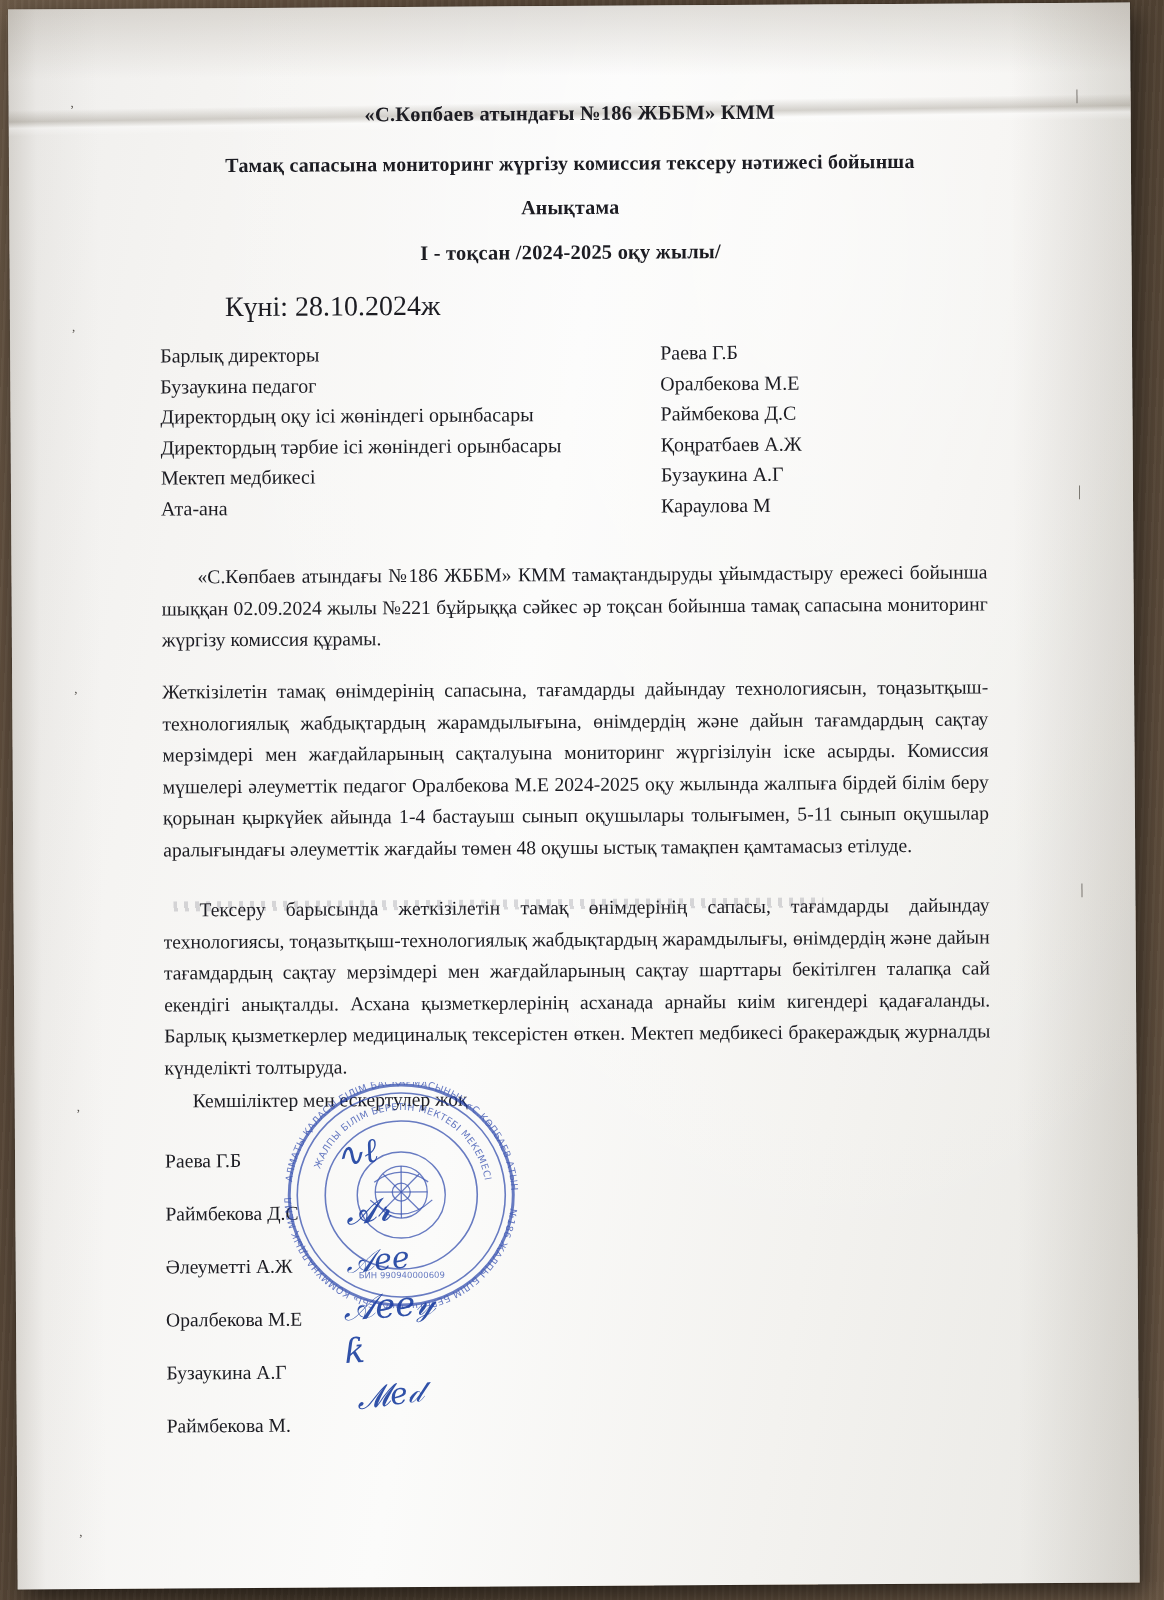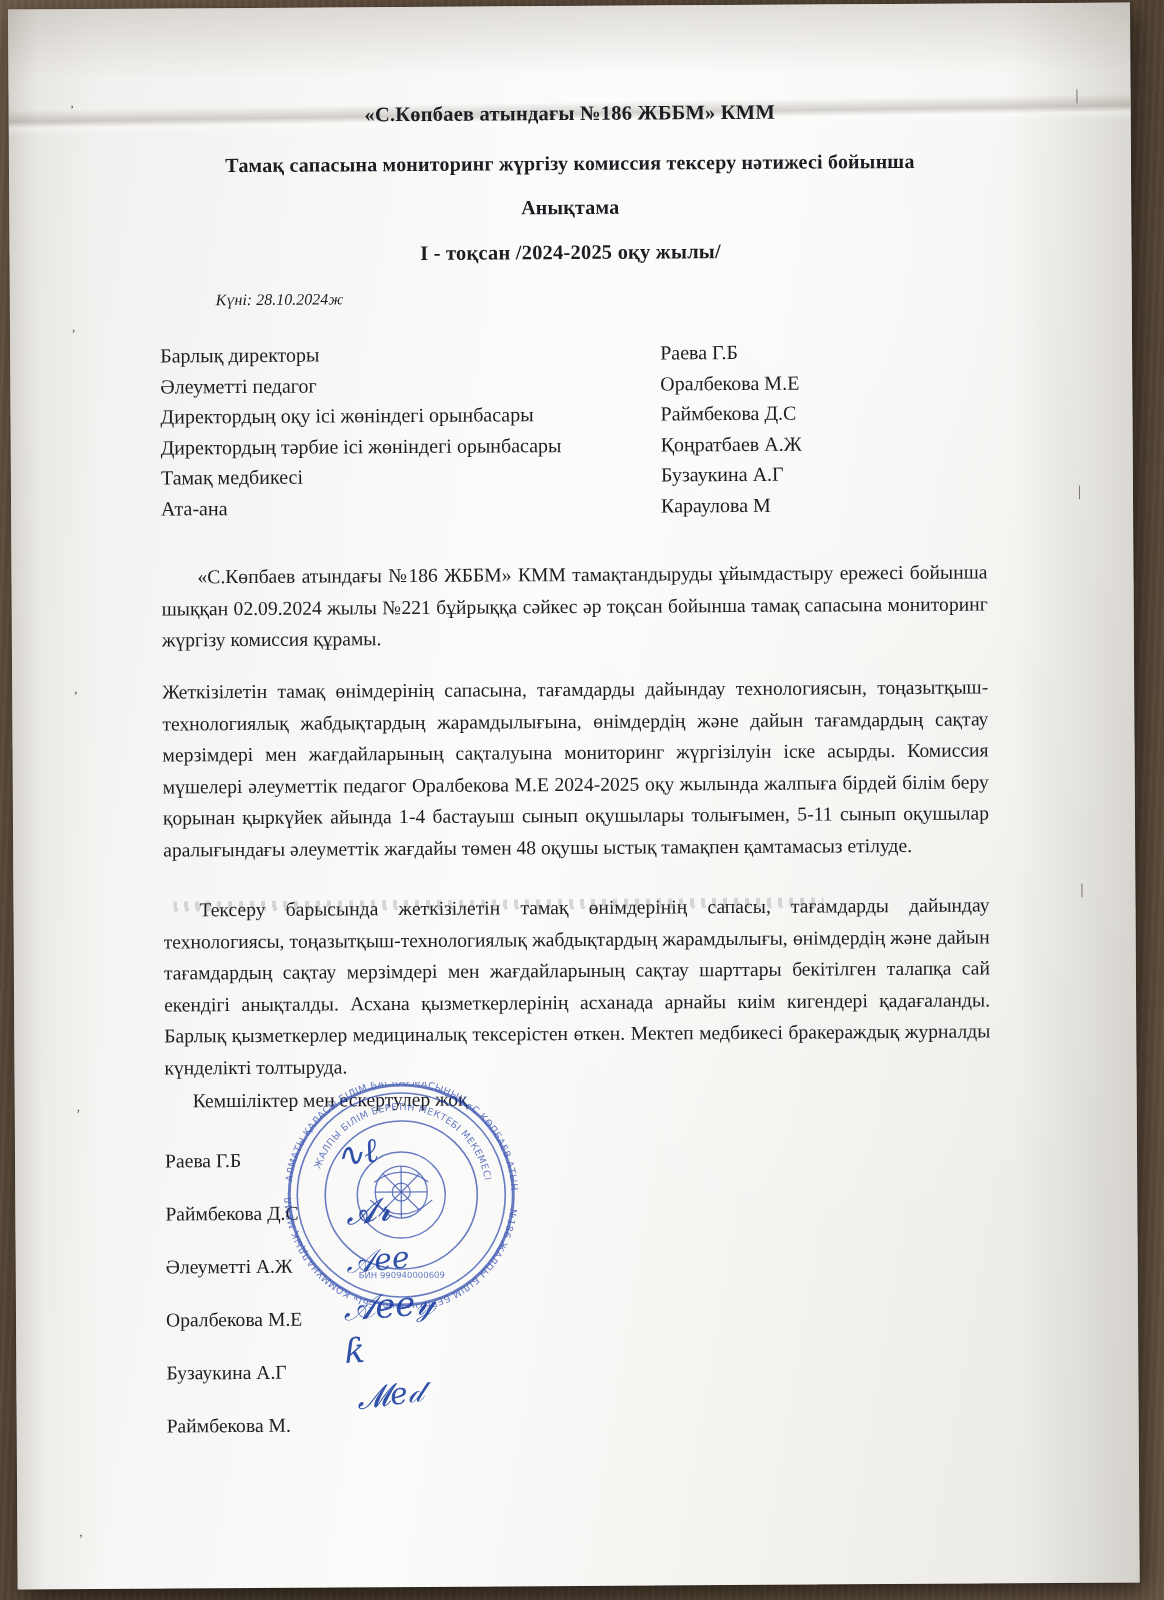--- a/index.html
+++ b/index.html
@@ -100,24 +100,23 @@
     font-weight: bold;
     letter-spacing: .2px;
   }
   #t1 { position: absolute; left: 0; right: 0; top: 96px;  font-size: 20.5px; }
   #t2 { position: absolute; left: 0; right: 0; top: 146px; font-size: 20px; }
   #t3 { position: absolute; left: 0; right: 0; top: 190px; font-size: 20px; }
   #t4 { position: absolute; left: 0; right: 0; top: 235px; font-size: 20.5px; }
 
   #date-line {
     position: absolute;
-    left: 206px;
+    left: 215px;
     top: 283px;
-    font-size: 16px;
-    font-style: italic;
+    font-size: 28px;
   }
 
   
   #committee {
     position: absolute;
     left: 150px;
     top: 332px;
     width: 830px;
     font-size: 20px;
     line-height: 30.5px;
@@ -229,33 +228,33 @@
     <div id="t4" class="title-line">І - тоқсан /2024-2025 оқу жылы/</div>
 
     <div id="date-line">Күні: 28.10.2024ж</div>
 
     <div id="committee">
       <div class="row">
         <span class="role">Барлық директоры</span>
         <span class="person">Раева Г.Б</span>
       </div>
       <div class="row">
-        <span class="role">Әлеуметті педагог</span>
+        <span class="role">Бузаукина педагог</span>
         <span class="person">Оралбекова М.Е</span>
       </div>
       <div class="row">
         <span class="role">Директордың оқу ісі жөніндегі орынбасары</span>
         <span class="person">Раймбекова Д.С</span>
       </div>
       <div class="row">
         <span class="role">Директордың тәрбие ісі жөніндегі орынбасары</span>
         <span class="person">Қоңратбаев А.Ж</span>
       </div>
       <div class="row">
-        <span class="role">Тамақ медбикесі</span>
+        <span class="role">Мектеп медбикесі</span>
         <span class="person">Бузаукина А.Г</span>
       </div>
       <div class="row">
         <span class="role">Ата-ана</span>
         <span class="person">Караулова М</span>
       </div>
     </div>
 
     <div id="p1" class="para"><span class="indent"></span><span>«С.Көпбаев атындағы №186 ЖББМ» КММ тамақтандыруды ұйымдастыру ережесі бойынша шыққан 02.09.2024 жылы №221 бұйрыққа сәйкес әр тоқсан бойынша тамақ сапасына мониторинг жүргізу комиссия құрамы.</span></div>
 

